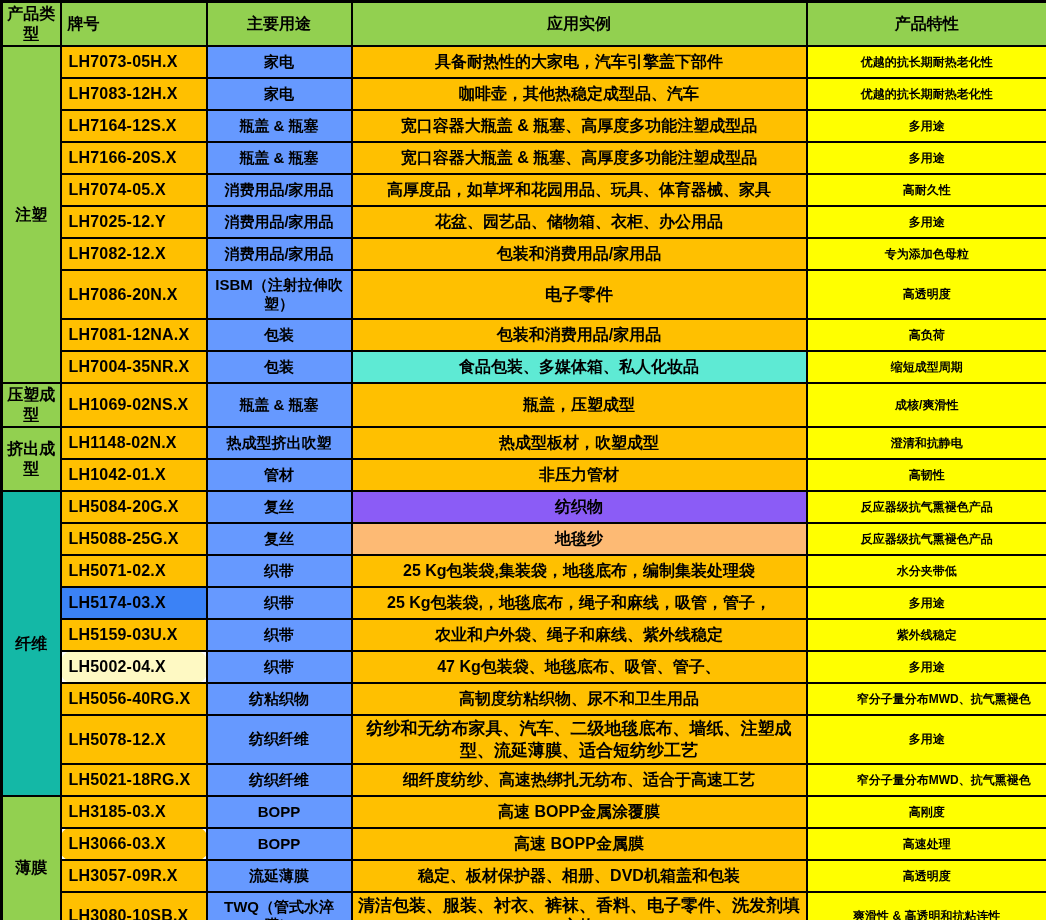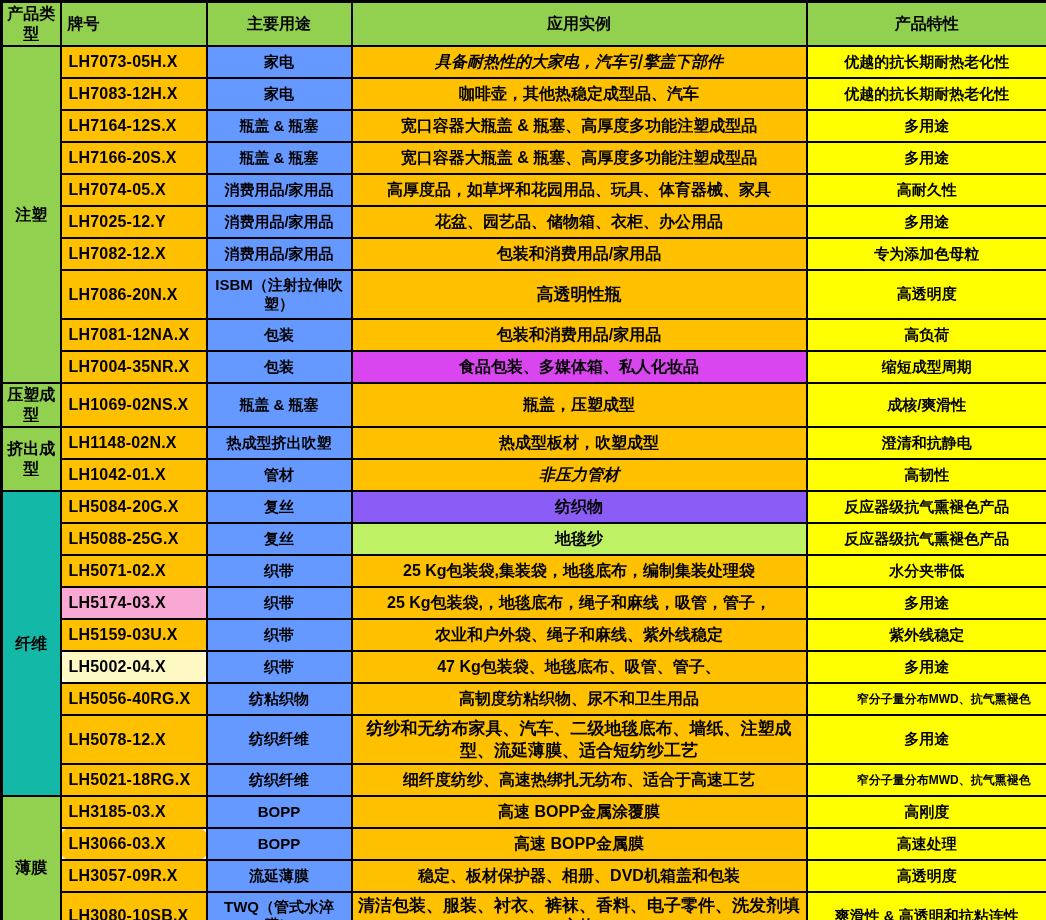--- a/index.html
+++ b/index.html
@@ -51,21 +51,21 @@
     text-align: center;
     font-size: 15px;
   }
   td.examples {
     text-align: center;
     font-size: 16px;
   }
   tr.tall td.examples { font-size: 17px; }
   td.features {
     text-align: center;
-    font-size: 15px;
+    font-size: 12px;
   }
   td.features.small { font-size: 12px; padding-left: 37px; }
 </style>
 </head>
 <body>
 
 <div id="app">
   <table class="product-table">
     <colgroup>
       <col style="width:59px">
@@ -81,21 +81,21 @@
         <th class="h-use" style="background: rgb(146, 208, 80);">主要用途</th>
         <th class="h-examples" style="background: rgb(146, 208, 80);">应用实例</th>
         <th class="h-features" style="background: rgb(146, 208, 80);">产品特性</th>
       </tr>
     </thead>
     <tbody id="tbody">
         <tr class="row">
           <td class="section" rowspan="10" style="background: rgb(146, 208, 80);">注塑</td>
           <td class="grade" style="background: rgb(255, 192, 0);">LH7073-05H.X</td>
           <td class="use" style="background: rgb(102, 153, 255);">家电</td>
-          <td class="examples" style="background: rgb(255, 192, 0); font-style: italic;">具备耐热性的大家电，汽车引擎盖下部件</td>
+          <td class="examples" style="background: rgb(255, 192, 0);">具备耐热性的大家电，汽车引擎盖下部件</td>
           <td class="features" style="background: rgb(255, 255, 0);">优越的抗长期耐热老化性</td>
         </tr>
         <tr class="row">
           <td class="grade" style="background: rgb(255, 192, 0);">LH7083-12H.X</td>
           <td class="use" style="background: rgb(102, 153, 255);">家电</td>
           <td class="examples" style="background: rgb(255, 192, 0);">咖啡壶，其他热稳定成型品、汽车</td>
           <td class="features" style="background: rgb(255, 255, 0);">优越的抗长期耐热老化性</td>
         </tr>
         <tr class="row">
           <td class="grade" style="background: rgb(255, 192, 0);">LH7164-12S.X</td>
@@ -123,76 +123,76 @@
         </tr>
         <tr class="row">
           <td class="grade" style="background: rgb(255, 192, 0);">LH7082-12.X</td>
           <td class="use" style="background: rgb(102, 153, 255);">消费用品/家用品</td>
           <td class="examples" style="background: rgb(255, 192, 0);">包装和消费用品/家用品</td>
           <td class="features" style="background: rgb(255, 255, 0);">专为添加色母粒</td>
         </tr>
         <tr class="row tall">
           <td class="grade" style="background: rgb(255, 192, 0);">LH7086-20N.X</td>
           <td class="use" style="background: rgb(102, 153, 255);">ISBM（注射拉伸吹塑）</td>
-          <td class="examples" style="background: rgb(255, 192, 0);">高透明性瓶</td>
+          <td class="examples" style="background: rgb(255, 192, 0);">电子零件</td>
           <td class="features" style="background: rgb(255, 255, 0);">高透明度</td>
         </tr>
         <tr class="row">
           <td class="grade" style="background: rgb(255, 192, 0);">LH7081-12NA.X</td>
           <td class="use" style="background: rgb(102, 153, 255);">包装</td>
           <td class="examples" style="background: rgb(255, 192, 0);">包装和消费用品/家用品</td>
           <td class="features" style="background: rgb(255, 255, 0);">高负荷</td>
         </tr>
         <tr class="row">
           <td class="grade" style="background: rgb(255, 192, 0);">LH7004-35NR.X</td>
           <td class="use" style="background: rgb(102, 153, 255);">包装</td>
-          <td class="examples" style="background: #d946ef;">食品包装、多媒体箱、私人化妆品</td>
+          <td class="examples" style="background: #5eead4;">食品包装、多媒体箱、私人化妆品</td>
           <td class="features" style="background: rgb(255, 255, 0);">缩短成型周期</td>
         </tr>
         <tr class="row">
           <td class="section" rowspan="1" style="background: rgb(146, 208, 80);">压塑成型</td>
           <td class="grade" style="background: rgb(255, 192, 0);">LH1069-02NS.X</td>
           <td class="use" style="background: rgb(102, 153, 255);">瓶盖 &amp; 瓶塞</td>
           <td class="examples" style="background: rgb(255, 192, 0);">瓶盖，压塑成型</td>
           <td class="features" style="background: rgb(255, 255, 0);">成核/爽滑性</td>
         </tr>
         <tr class="row">
           <td class="section" rowspan="2" style="background: rgb(146, 208, 80);">挤出成型</td>
           <td class="grade" style="background: rgb(255, 192, 0);">LH1148-02N.X</td>
           <td class="use" style="background: rgb(102, 153, 255);">热成型挤出吹塑</td>
           <td class="examples" style="background: rgb(255, 192, 0);">热成型板材，吹塑成型</td>
           <td class="features" style="background: rgb(255, 255, 0);">澄清和抗静电</td>
         </tr>
         <tr class="row">
           <td class="grade" style="background: rgb(255, 192, 0);">LH1042-01.X</td>
           <td class="use" style="background: rgb(102, 153, 255);">管材</td>
-          <td class="examples" style="background: rgb(255, 192, 0); font-style: italic;">非压力管材</td>
+          <td class="examples" style="background: rgb(255, 192, 0);">非压力管材</td>
           <td class="features" style="background: rgb(255, 255, 0);">高韧性</td>
         </tr>
         <tr class="row">
           <td class="section" rowspan="9" style="background: #14b8a6;">纤维</td>
           <td class="grade" style="background: rgb(255, 192, 0);">LH5084-20G.X</td>
           <td class="use" style="background: rgb(102, 153, 255);">复丝</td>
           <td class="examples" style="background: #8b5cf6;">纺织物</td>
           <td class="features" style="background: rgb(255, 255, 0);">反应器级抗气熏褪色产品</td>
         </tr>
         <tr class="row">
           <td class="grade" style="background: rgb(255, 192, 0);">LH5088-25G.X</td>
           <td class="use" style="background: rgb(102, 153, 255);">复丝</td>
-          <td class="examples" style="background: #bef264;">地毯纱</td>
+          <td class="examples" style="background: #fdba74;">地毯纱</td>
           <td class="features" style="background: rgb(255, 255, 0);">反应器级抗气熏褪色产品</td>
         </tr>
         <tr class="row">
           <td class="grade" style="background: rgb(255, 192, 0);">LH5071-02.X</td>
           <td class="use" style="background: rgb(102, 153, 255);">织带</td>
           <td class="examples" style="background: rgb(255, 192, 0);">25 Kg包装袋,集装袋，地毯底布，编制集装处理袋</td>
           <td class="features" style="background: rgb(255, 255, 0);">水分夹带低</td>
         </tr>
         <tr class="row">
-          <td class="grade" style="background: #f9a8d4;">LH5174-03.X</td>
+          <td class="grade" style="background: #3b82f6;">LH5174-03.X</td>
           <td class="use" style="background: rgb(102, 153, 255);">织带</td>
           <td class="examples" style="background: rgb(255, 192, 0);">25 Kg包装袋,，地毯底布，绳子和麻线，吸管，管子，</td>
           <td class="features" style="background: rgb(255, 255, 0);">多用途</td>
         </tr>
         <tr class="row">
           <td class="grade" style="background: rgb(255, 192, 0);">LH5159-03U.X</td>
           <td class="use" style="background: rgb(102, 153, 255);">织带</td>
           <td class="examples" style="background: rgb(255, 192, 0);">农业和户外袋、绳子和麻线、紫外线稳定</td>
           <td class="features" style="background: rgb(255, 255, 0);">紫外线稳定</td>
         </tr>

